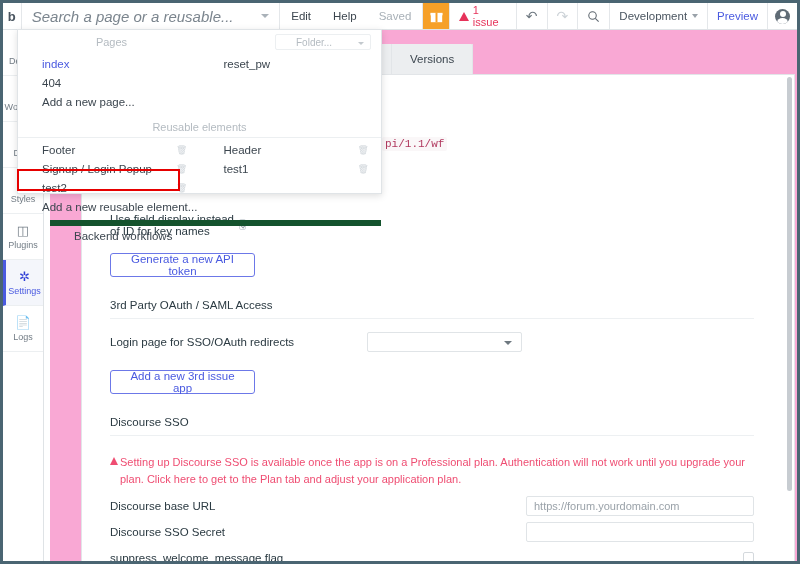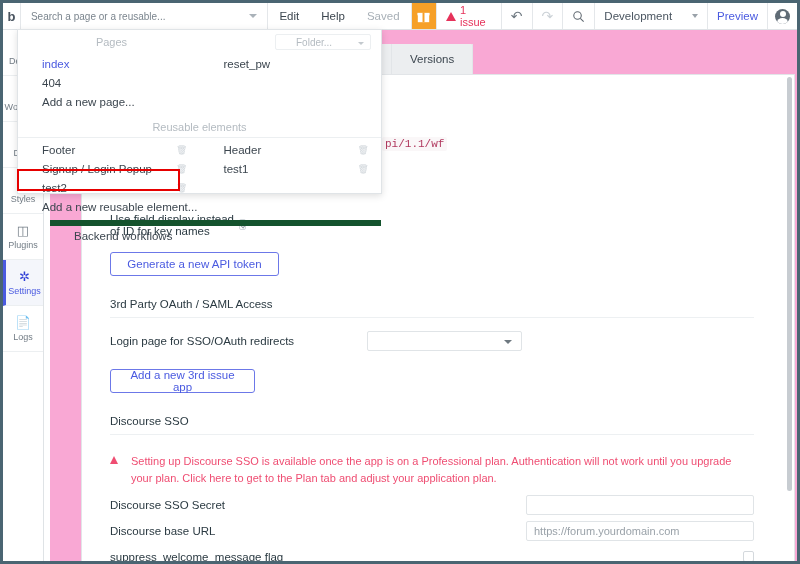--- a/index.html
+++ b/index.html
@@ -51,24 +51,25 @@
     align-items: center;
     padding-left: 8px;
     border-right: 1px solid #e4e7ea;
     box-sizing: border-box;
     position: relative;
   }
   .search-cell input {
     border: 0;
     outline: none;
     font-family: "Liberation Sans", sans-serif;
-    font-size: 10px;
+    font-size: 15px;
     color: #4a5560;
     width: 225px;
     background: transparent;
+    font-style: italic;
   }
   .search-cell input::placeholder { color: #7b858e; }
   .caret-sm {
     position: absolute;
     right: 10px;
     top: 11px;
     width: 0; height: 0;
     border-left: 4px solid transparent;
     border-right: 4px solid transparent;
     border-top: 4px solid #aab2b9;
@@ -109,21 +110,21 @@
   .issue-btn .tri {
     width: 0; height: 0;
     border-left: 5px solid transparent;
     border-right: 5px solid transparent;
     border-bottom: 9px solid #e6325a;
     position: relative;
     display: inline-block;
   }
   .undo-ic { font-size: 14px; color: #6e7880; }
   .redo-ic { font-size: 14px; color: #ccd2d7; }
-  .dev-btn { gap: 20px; }
+  .dev-btn { gap: 5px; }
   .dev-caret {
     width: 0; height: 0;
     border-left: 3.5px solid transparent;
     border-right: 3.5px solid transparent;
     border-top: 4px solid #9aa2a9;
   }
   .preview-btn { color: #4a5ae0; }
   .avatar-btn { padding: 0 7px; }
   .avatar {
     width: 15px; height: 15px;
@@ -298,21 +299,21 @@
     content: "";
     position: absolute;
     right: 9px; top: 8px;
     width: 0; height: 0;
     border-left: 4px solid transparent;
     border-right: 4px solid transparent;
     border-top: 4px solid #6e7880;
   }
   .warn {
     display: flex;
-    gap: 13px;
+    gap: 2px;
     font-size: 11px;
     color: #ef4d72;
     line-height: 1.5;
     padding-top: 14px;
     padding-bottom: 6px;
   }
   .warn .tri {
     flex: none;
     margin-top: 3px;
     width: 0; height: 0;
@@ -530,21 +531,21 @@
       <div class="code-chip">pi/1.1/wf</div>
 
       <div class="panel-inner" style="top:136px;">
 
         <div class="row">
           <span>Use field display instead of ID for key names</span>
           <span class="chk on" style="margin-right:508px;"></span>
         </div>
 
         <div style="padding-top:14px;">
-          <button class="btn-outline" style="width:169px;">Generate a new API token</button>
+          <button class="btn-outline" style="width:145px;">Generate a new API token</button>
         </div>
 
         <div class="section-head">3rd Party OAuth / SAML Access</div>
 
         <div class="row" style="height:38px;">
           <span>Login page for SSO/OAuth redirects</span>
           <span class="select" style="margin-right:232px;"></span>
         </div>
 
         <div style="padding-top:8px;">
@@ -552,27 +553,27 @@
         </div>
 
         <div class="section-head">Discourse SSO</div>
 
         <div class="warn">
           <span class="tri"></span>
           <span>Setting up Discourse SSO is available once the app is on a Professional plan. Authentication will not work until you upgrade your plan. Click here to get to the Plan tab and adjust your application plan.</span>
         </div>
 
         <div class="row" style="height:26px;">
+          <span>Discourse base URL</span>
+          <input class="field" type="text" placeholder="https://forum.yourdomain.com" style="">
+        </div>
+
+        <div class="row" style="height:26px;">
           <span>Discourse SSO Secret</span>
           <input class="field" type="text" placeholder="" style="">
-        </div>
-
-        <div class="row" style="height:26px;">
-          <span>Discourse base URL</span>
-          <input class="field" type="text" placeholder="https://forum.yourdomain.com" style="">
         </div>
 
         <div class="row" style="height:25px;">
           <span>suppress_welcome_message flag</span>
           <span class="chk"></span>
         </div>
 
       </div>
     </div>
   </div>

